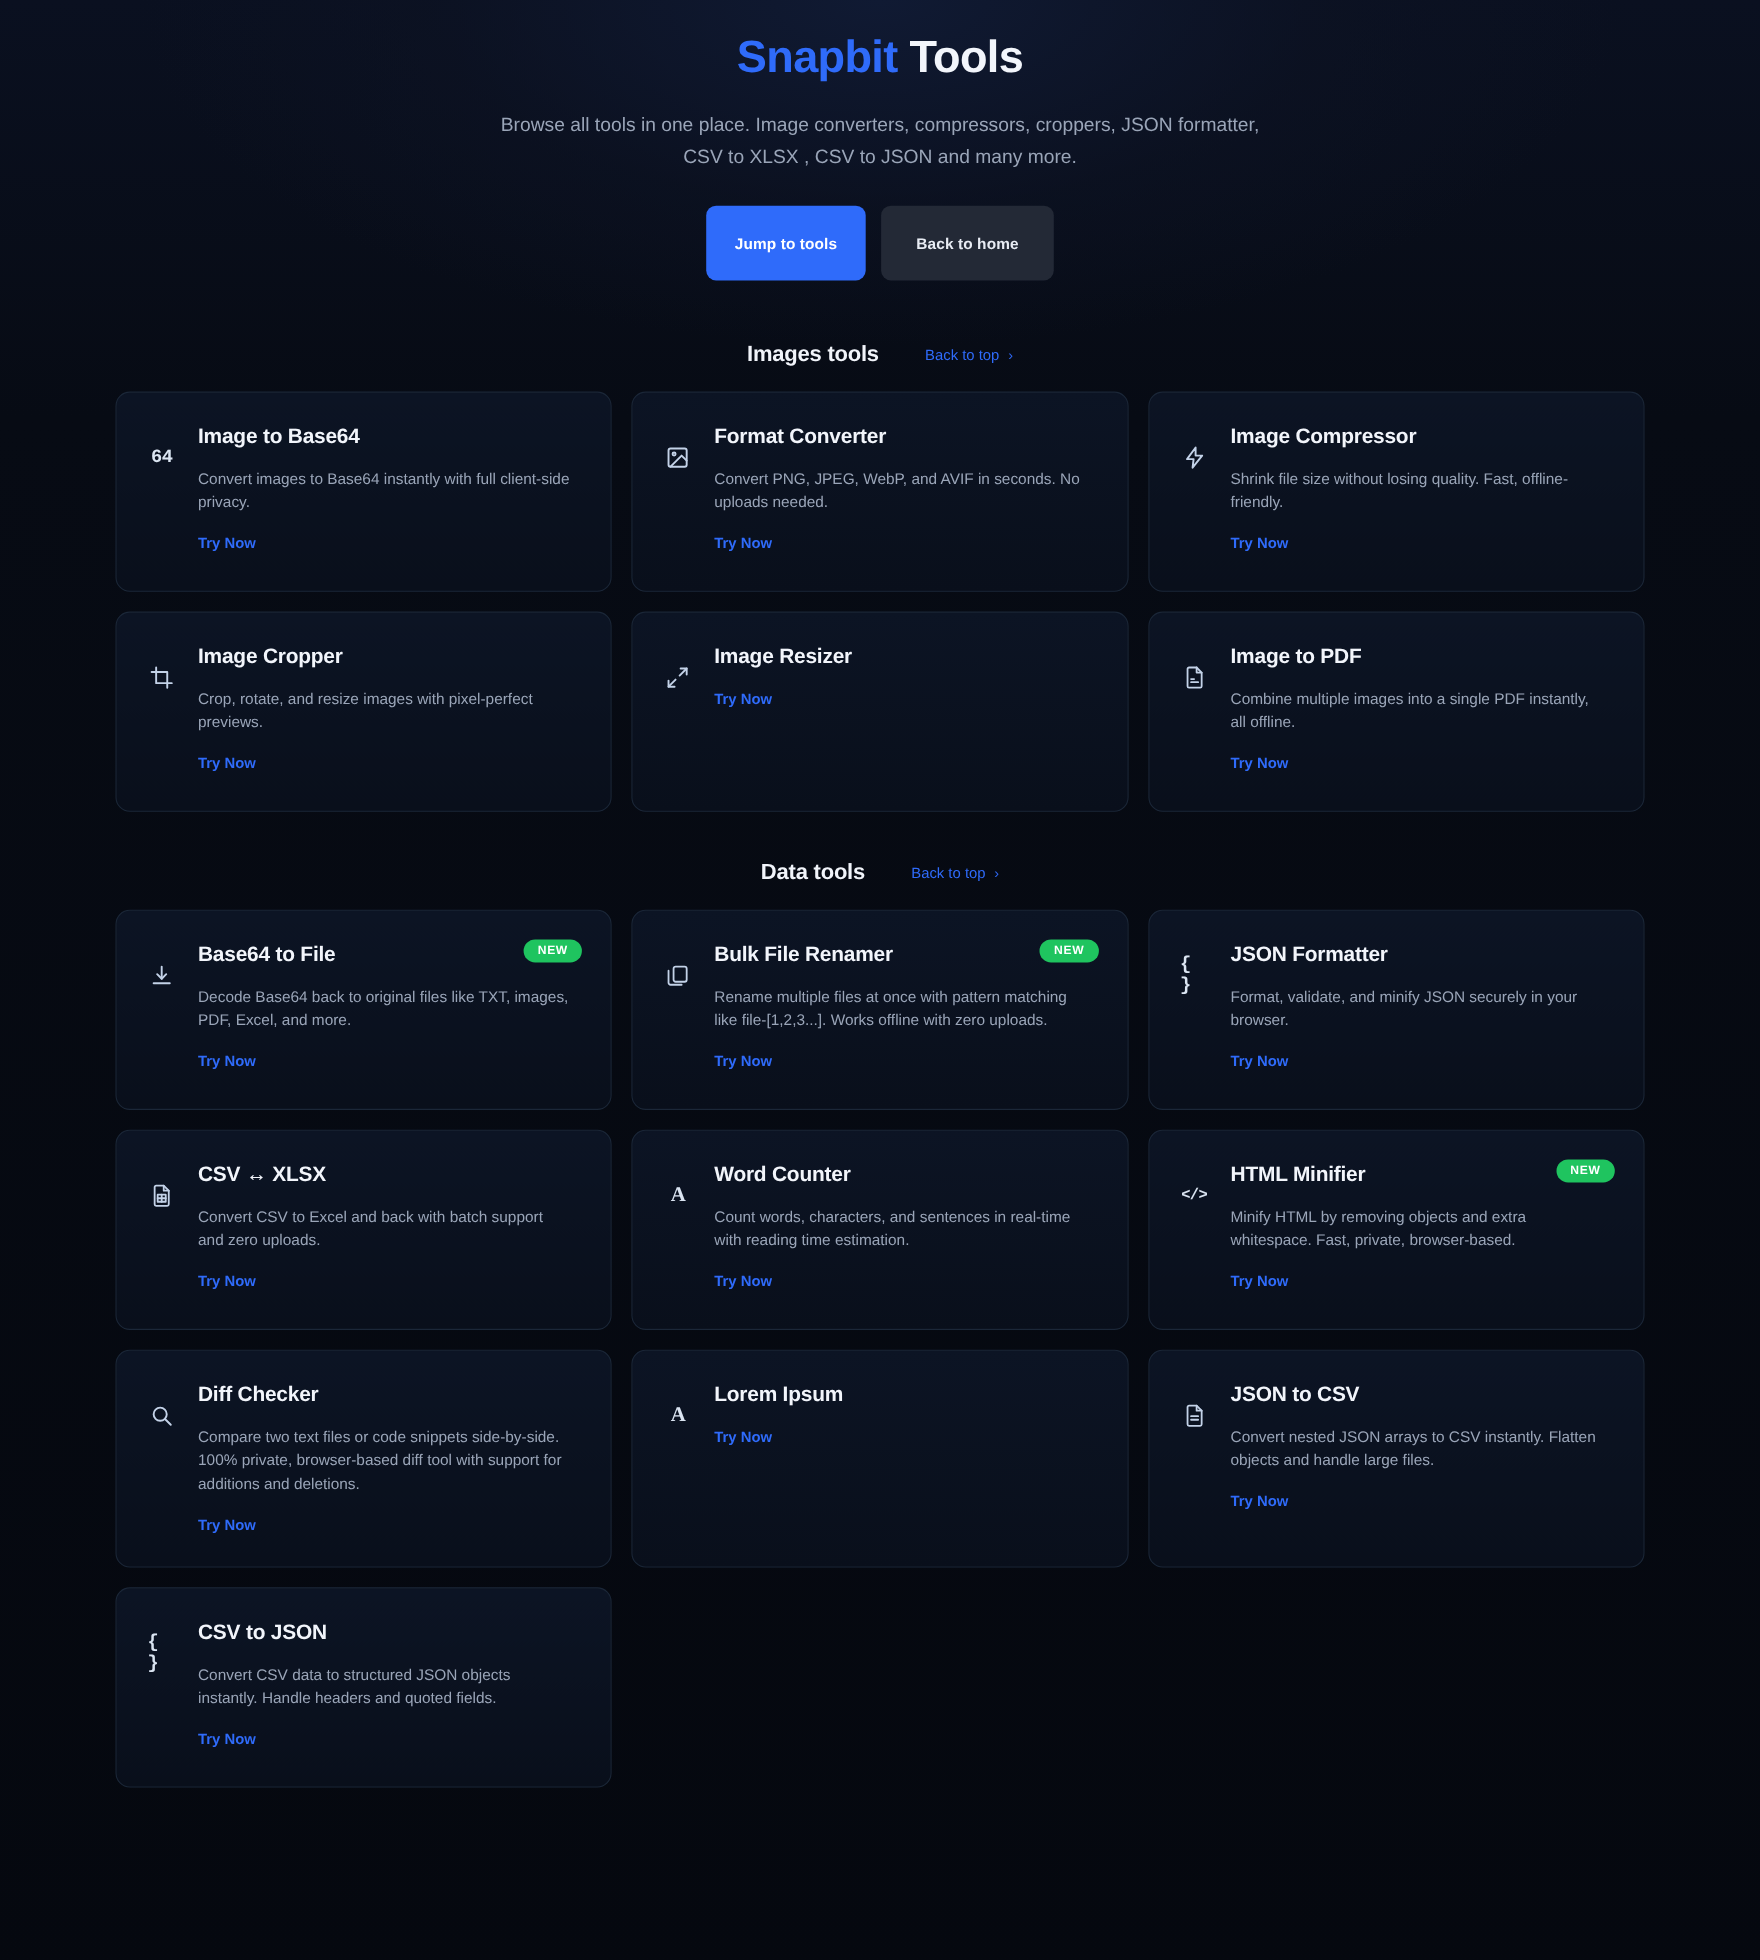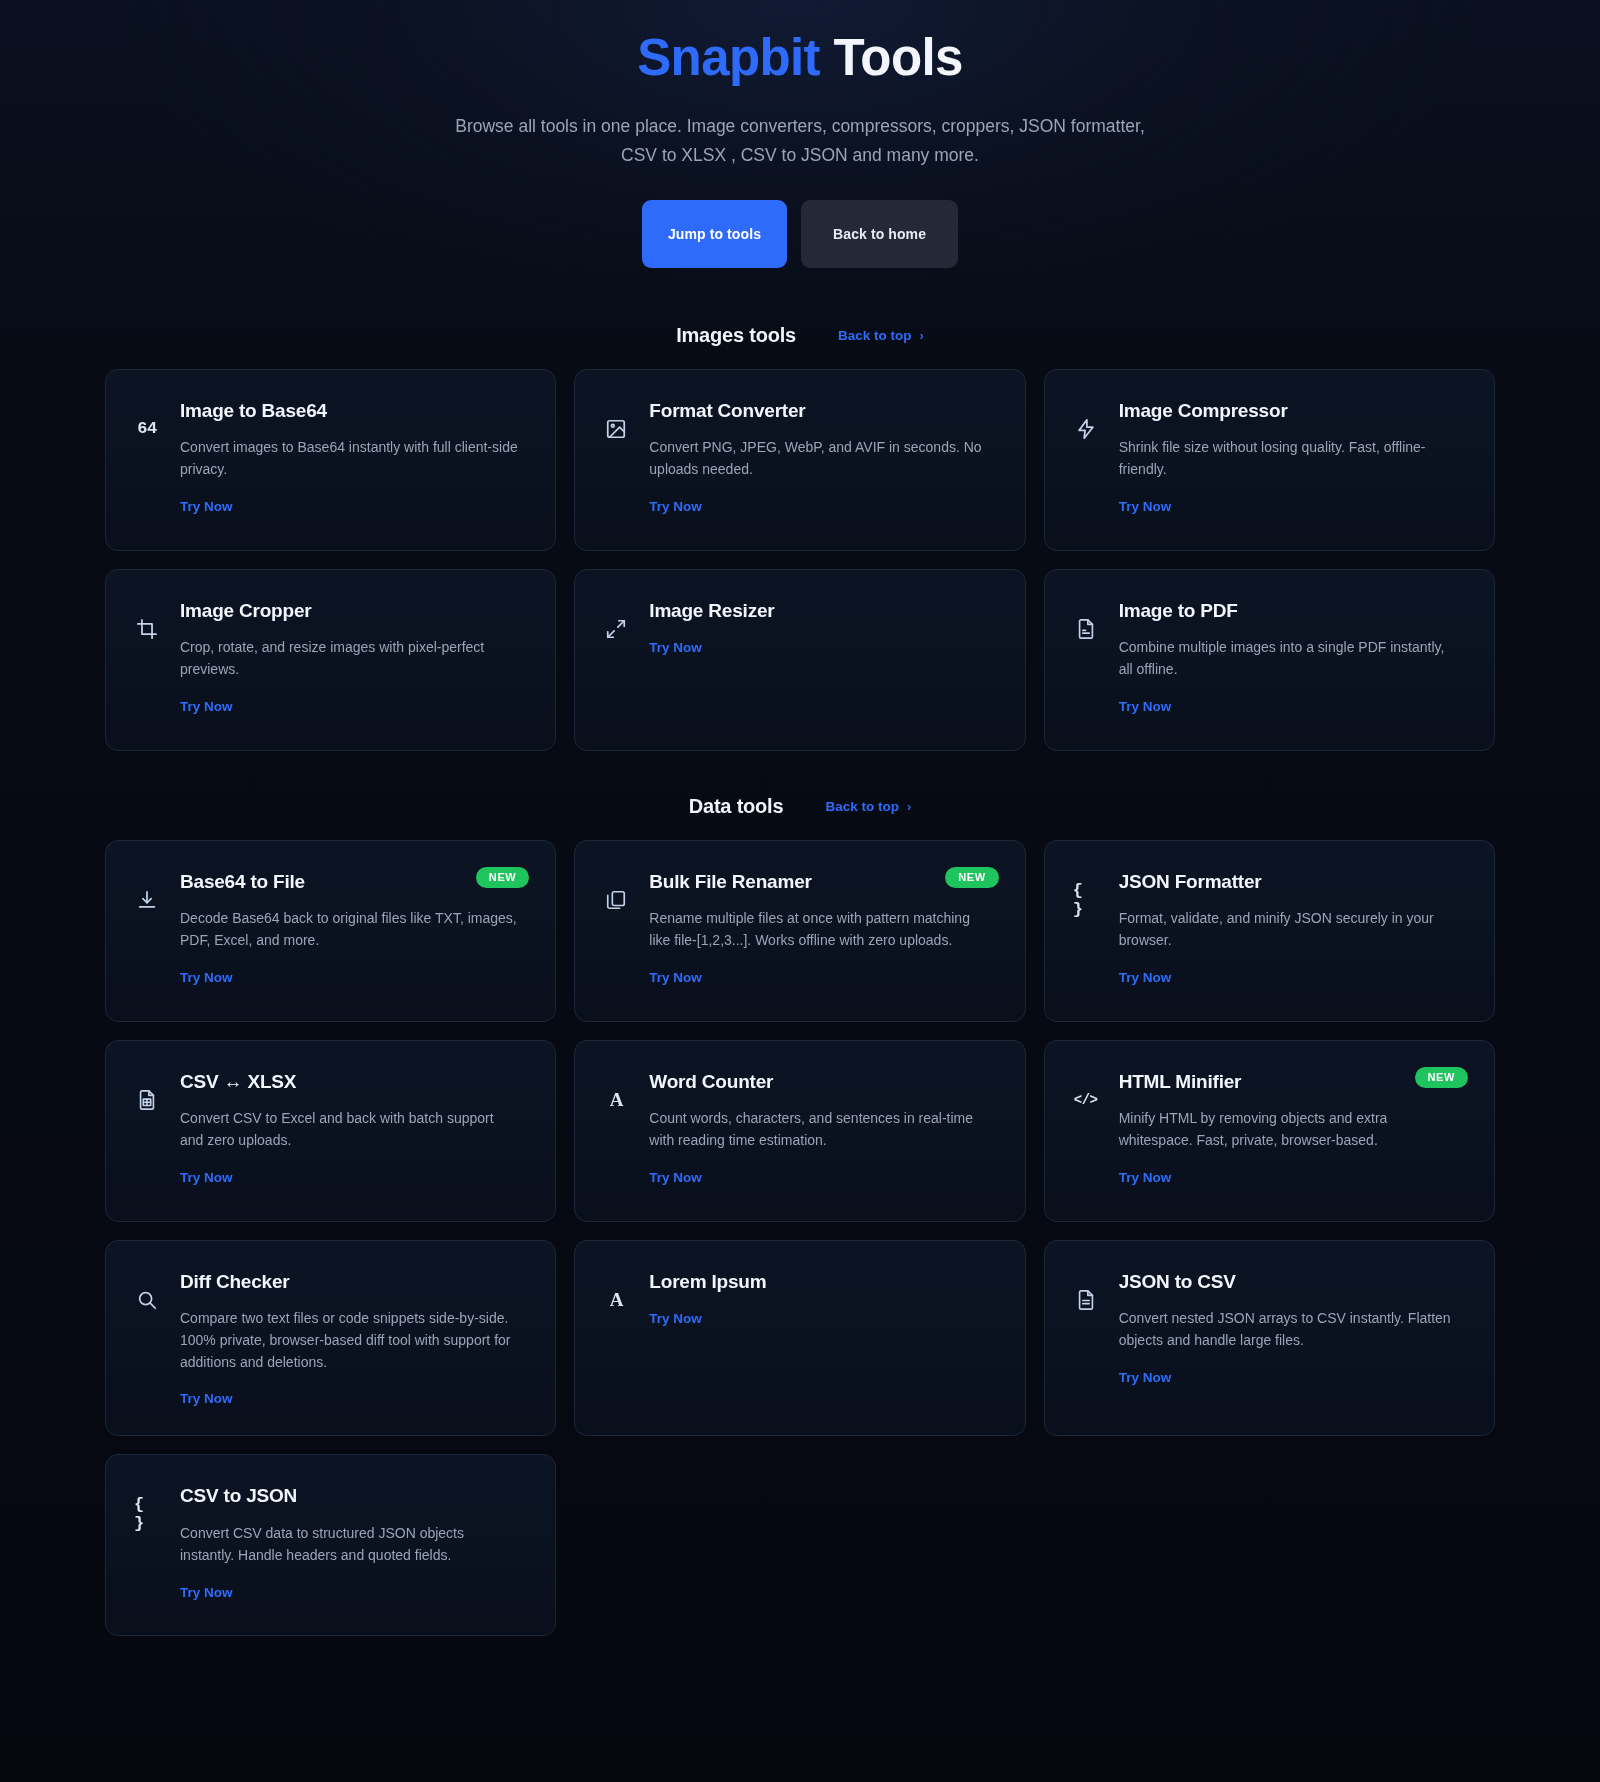--- a/index.html
+++ b/index.html
@@ -18,21 +18,21 @@
     min-height: 1782px;
     padding-bottom: 180px;
   }
 
   .page { width: 1600px; margin: 0 auto; }
 
   
   .hero { padding-top: 26px; text-align: center; }
 
   .hero-title {
-    font-size: 51px;
+    font-size: 41px;
     font-weight: 700;
     letter-spacing: -0.6px;
     line-height: 1.25;
   }
   .hero-title .brand { color: #2f6bfa; }
   .hero-title .rest  { color: #f2f5fb; }
 
   .hero-sub {
     margin-top: 22px;
     font-size: 17.5px;
@@ -83,21 +83,21 @@
 
   .section-title {
     font-size: 20px;
     font-weight: 700;
     color: #f1f4fa;
     letter-spacing: -0.2px;
   }
 
   .back-to-top {
     font-size: 13.5px;
-    font-weight: 700;
+    font-weight: 400;
     color: #2f6bfa;
     display: inline-flex;
     align-items: center;
     gap: 8px;
     cursor: pointer;
     text-decoration: none;
     margin-left: 42px;
   }
   .chev { display: inline-block; line-height: 1; font-size: 13px; opacity: .95; }
 

